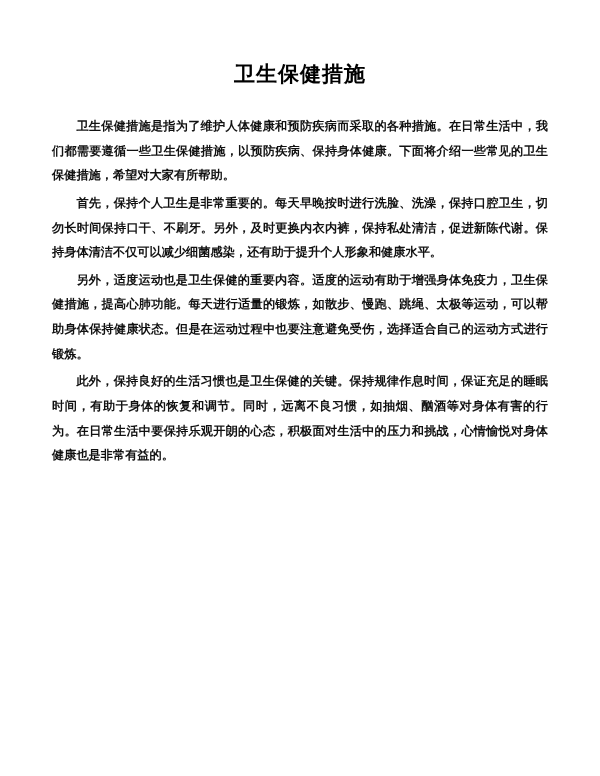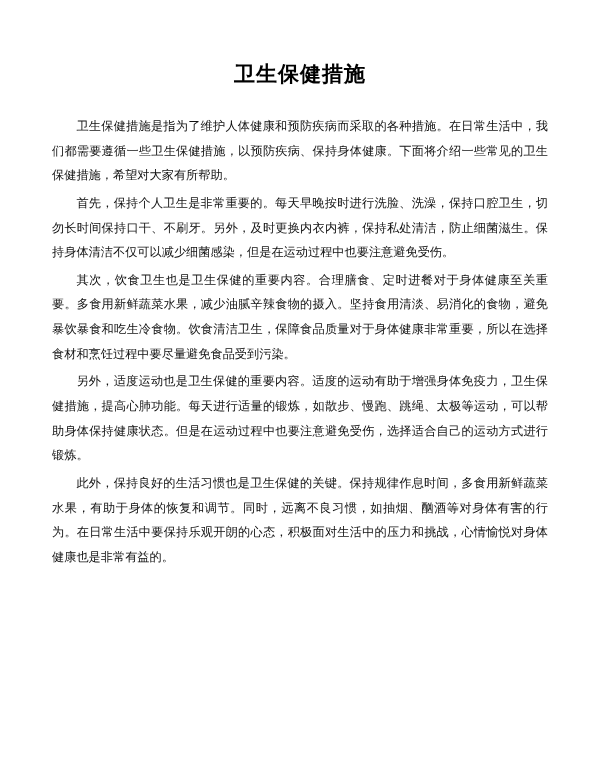--- a/index.html
+++ b/index.html
@@ -32,27 +32,27 @@
   .body-text {
     font-size: 12.2px;
     line-height: 2.02;
     text-align: justify;
     text-justify: inter-ideograph;
     color: #111;
   }
   .body-text p {
     margin: 0 0 3px 0;
     text-indent: 2em;
+    font-weight: bold;
   }
 </style>
 </head>
 <body>
 
 <div class="page">
   <h1 class="doc-title">卫生保健措施</h1>
   <div class="body-text">
     <p>卫生保健措施是指为了维护人体健康和预防疾病而采取的各种措施。在日常生活中，我们都需要遵循一些卫生保健措施，以预防疾病、保持身体健康。下面将介绍一些常见的卫生保健措施，希望对大家有所帮助。</p>
-    <p>首先，保持个人卫生是非常重要的。每天早晚按时进行洗脸、洗澡，保持口腔卫生，切勿长时间保持口干、不刷牙。另外，及时更换内衣内裤，保持私处清洁，防止细菌滋生。保持身体清洁不仅可以减少细菌感染，但是在运动过程中也要注意避免受伤。</p>
-    <p>其次，饮食卫生也是卫生保健的重要内容。合理膳食、定时进餐对于身体健康至关重要。多食用新鲜蔬菜水果，减少油腻辛辣食物的摄入。坚持食用清淡、易消化的食物，避免暴饮暴食和吃生冷食物。饮食清洁卫生，保障食品质量对于身体健康非常重要，所以在选择食材和烹饪过程中要尽量避免食品受到污染。</p>
+    <p>首先，保持个人卫生是非常重要的。每天早晚按时进行洗脸、洗澡，保持口腔卫生，切勿长时间保持口干、不刷牙。另外，及时更换内衣内裤，保持私处清洁，促进新陈代谢。保持身体清洁不仅可以减少细菌感染，还有助于提升个人形象和健康水平。</p>
     <p>另外，适度运动也是卫生保健的重要内容。适度的运动有助于增强身体免疫力，卫生保健措施，提高心肺功能。每天进行适量的锻炼，如散步、慢跑、跳绳、太极等运动，可以帮助身体保持健康状态。但是在运动过程中也要注意避免受伤，选择适合自己的运动方式进行锻炼。</p>
-    <p>此外，保持良好的生活习惯也是卫生保健的关键。保持规律作息时间，多食用新鲜蔬菜水果，有助于身体的恢复和调节。同时，远离不良习惯，如抽烟、酗酒等对身体有害的行为。在日常生活中要保持乐观开朗的心态，积极面对生活中的压力和挑战，心情愉悦对身体健康也是非常有益的。</p>
+    <p>此外，保持良好的生活习惯也是卫生保健的关键。保持规律作息时间，保证充足的睡眠时间，有助于身体的恢复和调节。同时，远离不良习惯，如抽烟、酗酒等对身体有害的行为。在日常生活中要保持乐观开朗的心态，积极面对生活中的压力和挑战，心情愉悦对身体健康也是非常有益的。</p>
   </div>
 </div>
 
 </body></html>

